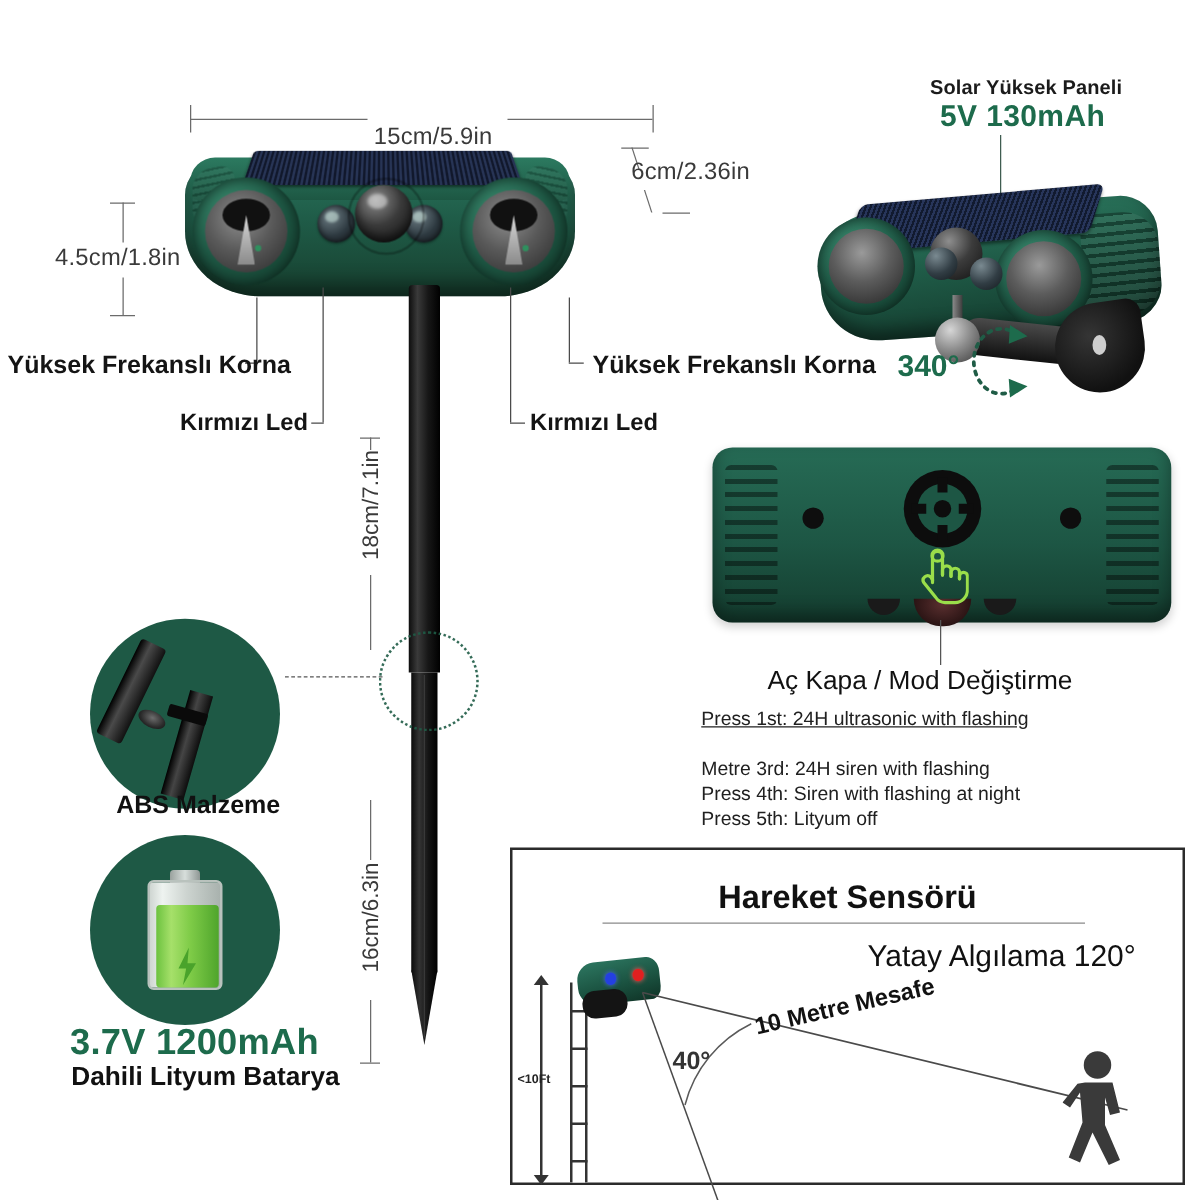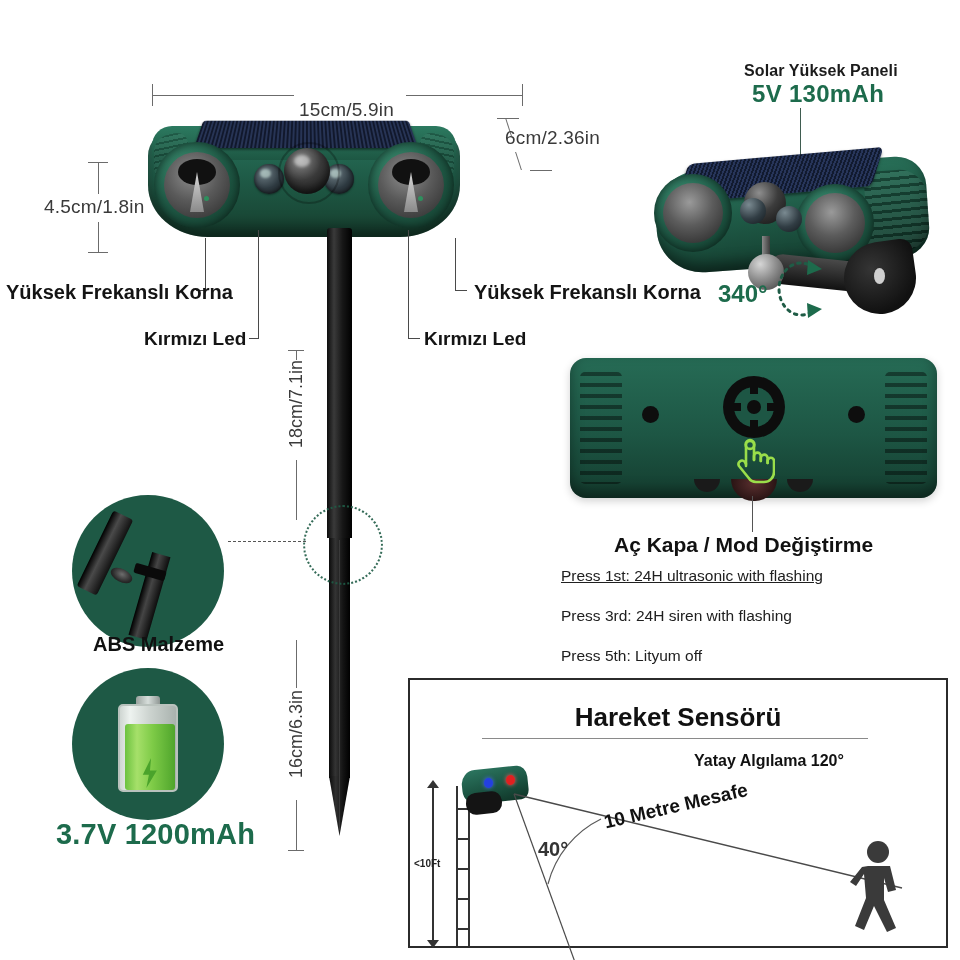--- a/index.html
+++ b/index.html
@@ -27,27 +27,27 @@
   }
   .callout{
     font-size:20px;font-weight:700;color:#141414;
   }
   .callout-sm{
     font-size:19px;font-weight:700;color:#141414;
   }
   .solar-title{font-size:16px;font-weight:700;color:#1b1b1b;letter-spacing:.1px;}
   .solar-val{font-size:24px;font-weight:700;color:#1d6b4c;letter-spacing:.3px;}
   .deg180{font-size:24px;font-weight:700;color:#1d6b4c;}
-  .mode-title{font-size:21px;font-weight:700;color:#111;}
+  .mode-title{font-size:21px;font-weight:400;color:#111;}
   .mode-line{font-size:15.5px;color:#202020;line-height:20.5px;}
   .circ-cap{font-size:20px;font-weight:700;color:#111;}
   .batt-val{font-size:29px;font-weight:700;color:#1d6b4c;letter-spacing:.2px;}
   .batt-sub{font-size:21px;font-weight:700;color:#111;}
   .ms-title{font-size:26px;font-weight:700;color:#111;}
-  .ms-line{font-size:16px;font-weight:700;color:#111;}
+  .ms-line{font-size:24px;font-weight:400;color:#111;}
   .ms-dist{font-size:19px;font-weight:700;color:#111;}
   .ms-60{font-size:20px;font-weight:700;color:#333;}
   .ms-ft{font-size:10px;font-weight:700;color:#222;}
 
   
   .hline{background:#6b6b6b;height:1px;}
   .vline{background:#6b6b6b;width:1px;}
   .tickv{background:#6b6b6b;width:1px;}
   .tickh{background:#6b6b6b;height:1px;}
   .lead{background:#4a4a4a;}
@@ -501,21 +501,22 @@
         <path d="M34.6 27 L34.6 25 a3.2 3.2 0 0 1 6.4 0 L41 36 a10 10 0 0 1 -10 10 L23 46 a9 9 0 0 1 -7.5 -4.2 L6 30 a3.6 3.6 0 0 1 5.6 -4.4 L13 28"></path>
         <circle cx="17" cy="8.5" r="4.4"></circle>
       </g>
     </svg>
   </div>
 
   <div class="abs lead" style="left:752px;top:496px;width:1px;height:36px;background:#555;"></div>
   <div class="abs mode-title nowrap" style="left:614px;top:533px;">Aç Kapa / Mod Değiştirme</div>
 
   <div class="abs mode-line nowrap" style="left:561px;top:566px;text-decoration:underline;">Press 1st: 24H ultrasonic with flashing</div>
-  <div class="abs mode-line nowrap" style="left:561px;top:606px;">Press 3rd: 24H siren with flashing</div>
+  <div class="abs mode-line nowrap" style="left:561px;top:606px;">Metre 3rd: 24H siren with flashing</div>
+  <div class="abs mode-line nowrap" style="left:561px;top:626px;">Press 4th: Siren with flashing at night</div>
   <div class="abs mode-line nowrap" style="left:561px;top:646px;">Press 5th:  Lityum off</div>
 
   <div class="feat-circle" style="left:72px;top:495px;">
     <div class="tube-a"></div>
     <div class="tube-a-cap"></div>
     <div class="tube-b"></div>
     <div class="tube-b-ring"></div>
   </div>
   <div class="abs circ-cap nowrap" style="left:93px;top:633px;">ABS Malzeme</div>
 
@@ -523,20 +524,21 @@
     <div class="battery">
       <div class="batt-cap"></div>
       <div class="batt-shell">
         <div class="batt-fill">
           <div class="batt-bolt"></div>
         </div>
       </div>
     </div>
   </div>
   <div class="abs batt-val nowrap" style="left:56px;top:818px;">3.7V 1200mAh</div>
+  <div class="abs batt-sub nowrap" style="left:57px;top:850px;">Dahili Lityum Batarya</div>
 
   <div class="ms-box">
     <div class="abs ms-title nowrap" style="left:50%;top:22px;transform:translateX(-50%);">Hareket Sensörü</div>
     <div class="ms-rule"></div>
 
     <div class="abs ms-line nowrap" style="left:284px;top:72px;">Yatay Algılama 120°</div>
 
     <div class="ms-arrow-line"></div>
     <div class="arrow-head-up"></div>
     <div class="arrow-head-dn"></div>

